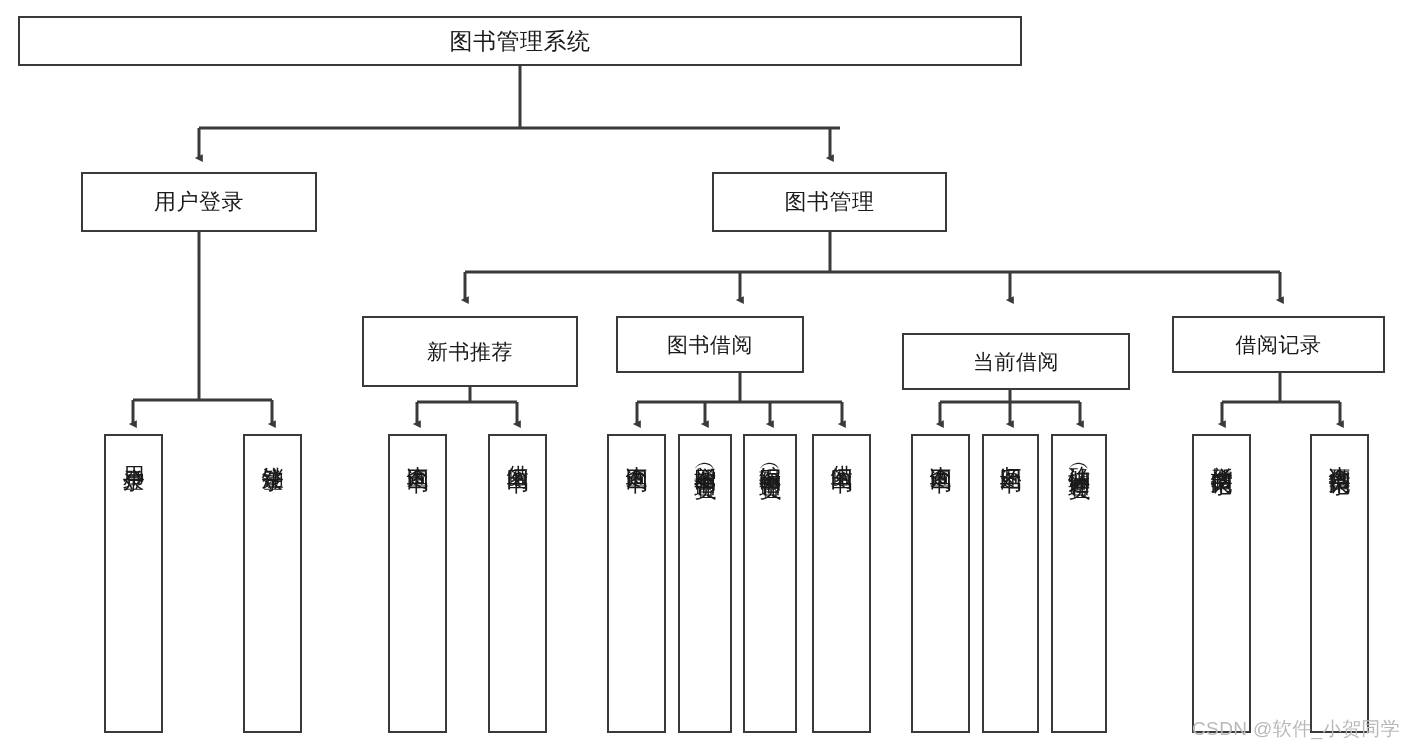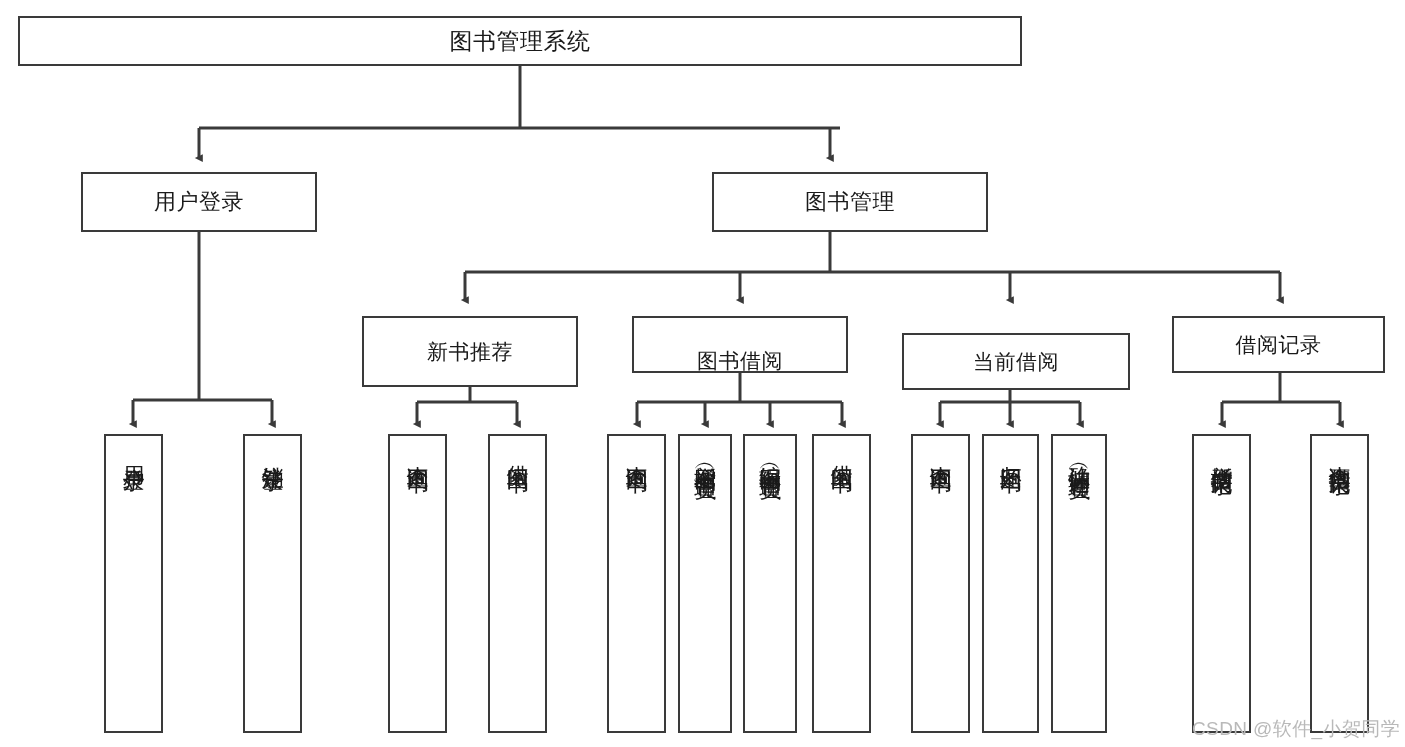--- a/index.html
+++ b/index.html
@@ -126,28 +126,28 @@
     </g>
   </svg>
 
   <div class="node lvl-root" style="left:18px; top:16px; width:1004px; height:50px;">
     <span class="label">图书管理系统</span>
   </div>
 
   <div class="node lvl-1" style="left:81px; top:172px; width:236px; height:60px;">
     <span class="label">用户登录</span>
   </div>
-  <div class="node lvl-1" style="left:712px; top:172px; width:276px; height:60px;">
+  <div class="node lvl-1" style="left:712px; top:172px; width:235px; height:60px;">
     <span class="label">图书管理</span>
   </div>
 
   <div class="node lvl-2" style="left:362px; top:316px; width:216px; height:71px;">
     <span class="label">新书推荐</span>
   </div>
-  <div class="node lvl-2" style="left:632px; top:316px; width:216px; height:57px;align-items:flex-end;">
+  <div class="node lvl-2" style="left:616px; top:316px; width:188px; height:57px;">
     <span class="label">图书借阅</span>
   </div>
   <div class="node lvl-2" style="left:902px; top:333px; width:228px; height:57px;">
     <span class="label">当前借阅</span>
   </div>
   <div class="node lvl-2" style="left:1172px; top:316px; width:213px; height:57px;">
     <span class="label">借阅记录</span>
   </div>
 
   <div class="node leaf" style="left:104px; top:434px; width:59px; height:299px;">

